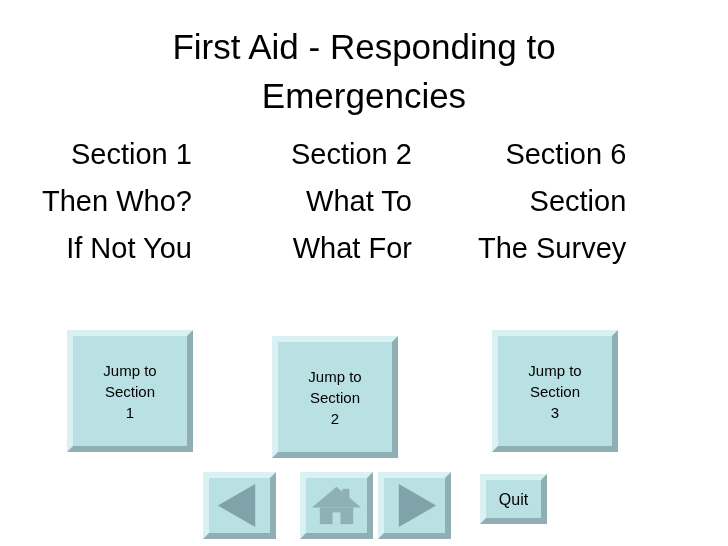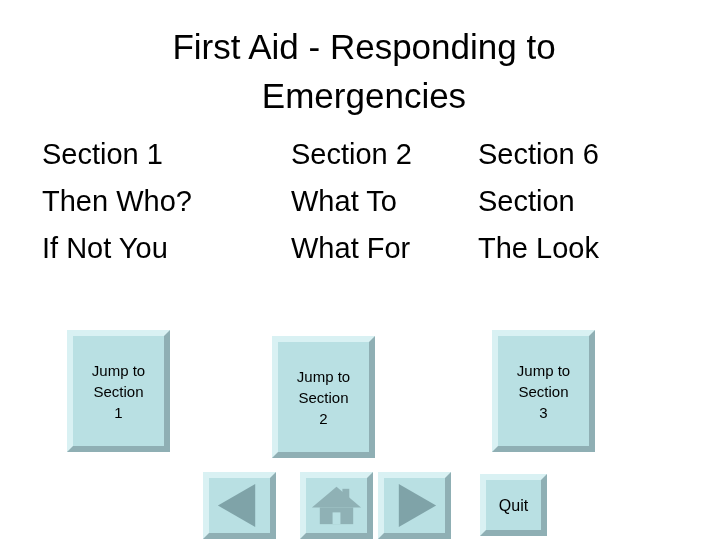--- a/index.html
+++ b/index.html
@@ -30,20 +30,21 @@
     white-space: pre-line;
   }
 
   
   #columns {
     position: absolute;
     left: 0;
     top: 131px;
     width: 728px;
     height: 150px;
+    text-align: right;
   }
   .col {
     position: absolute;
     top: 0;
     font-size: 29px;
     line-height: 47px;
     color: #000000;
   }
   .col-0 { left: 42px; }
   .col-1 { left: 262px; margin-left: 29px; }
@@ -71,31 +72,31 @@
     cursor: pointer;
   }
   .bevel .label {
     font-size: 15px;
     line-height: 21px;
     color: #000000;
     white-space: pre-line;
   }
 
   
-  .jump-btn { width: 103px; height: 122px; }
+  .jump-btn { width: 126px; height: 122px; }
   #jump-btn-0 { left: 67px;  top: 330px; }
   #jump-btn-1 { left: 272px; top: 336px; }
   #jump-btn-2 { left: 492px; top: 330px; }
 
   
   .nav-btn { width: 73px; height: 67px; }
   #nav-back { left: 203px; top: 472px; }
   #nav-home { left: 300px; top: 472px; }
   #nav-fwd  { left: 378px; top: 472px; }
-  #nav-quit { left: 480px; top: 474px; width: 67px; height: 62px; }
+  #nav-quit { left: 480px; top: 474px; width: 67px; height: 50px; }
   #nav-quit .label { font-size: 16px; }
 
   .nav-glyph {
     display: block;
     width: 100%;
     height: 100%;
   }
   .nav-glyph svg { display: block; width: 100%; height: 100%; }
 </style>
 </head>
@@ -114,21 +115,21 @@
 
   <div class="col col-1">
     <span class="col-line">Section 2</span>
     <span class="col-line">What To</span>
     <span class="col-line">What For</span>
   </div>
 
   <div class="col col-2">
     <span class="col-line">Section 6</span>
     <span class="col-line">Section</span>
-    <span class="col-line">The Look</span>
+    <span class="col-line">The Survey</span>
   </div>
 
 </div>
 
 <div class="bevel jump-btn" id="jump-btn-0">
   <span class="label">Jump to
 Section
 1</span>
 </div>
 

